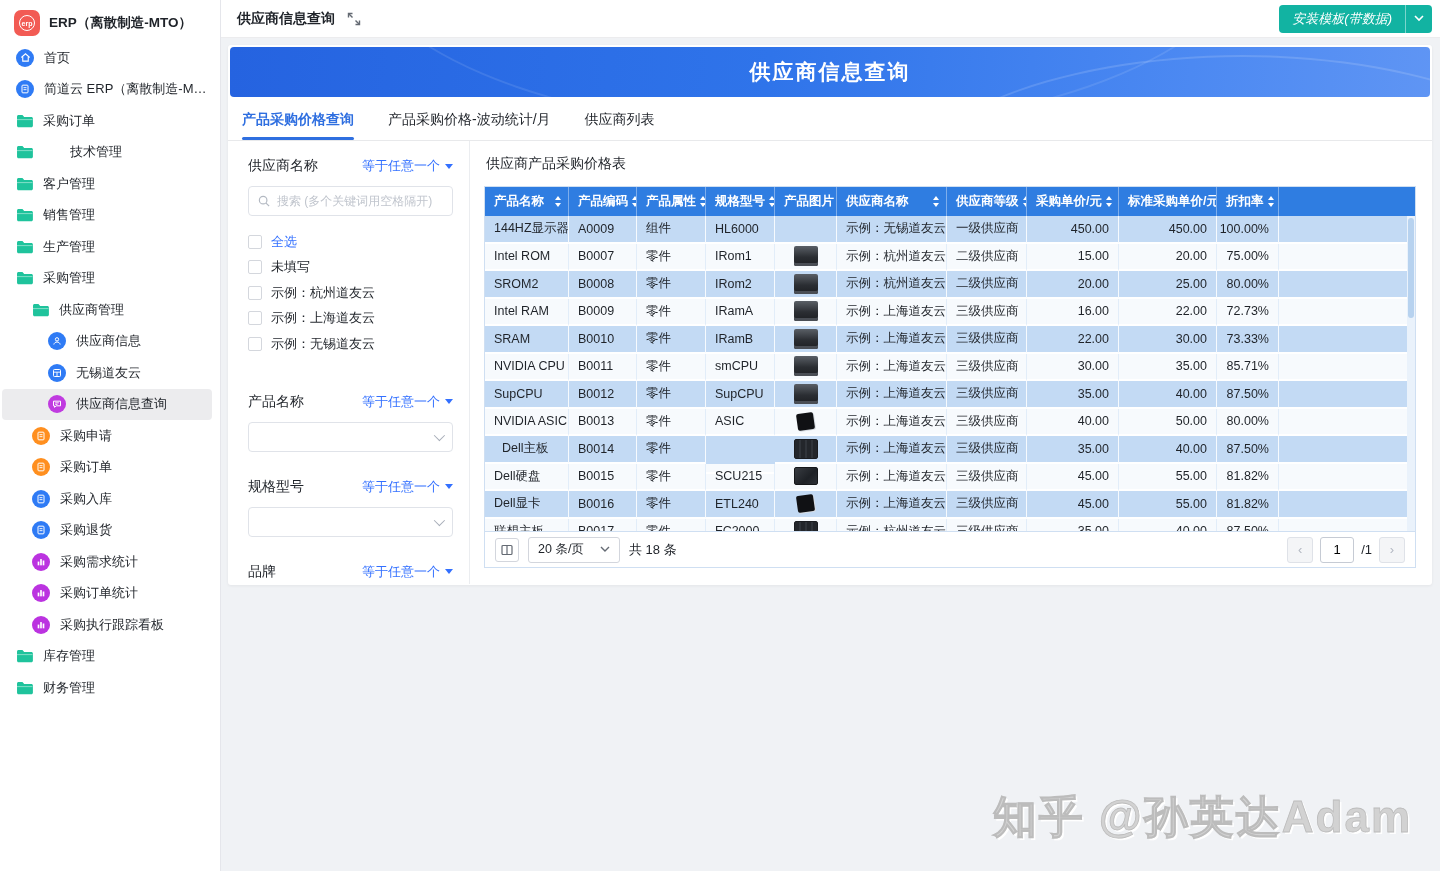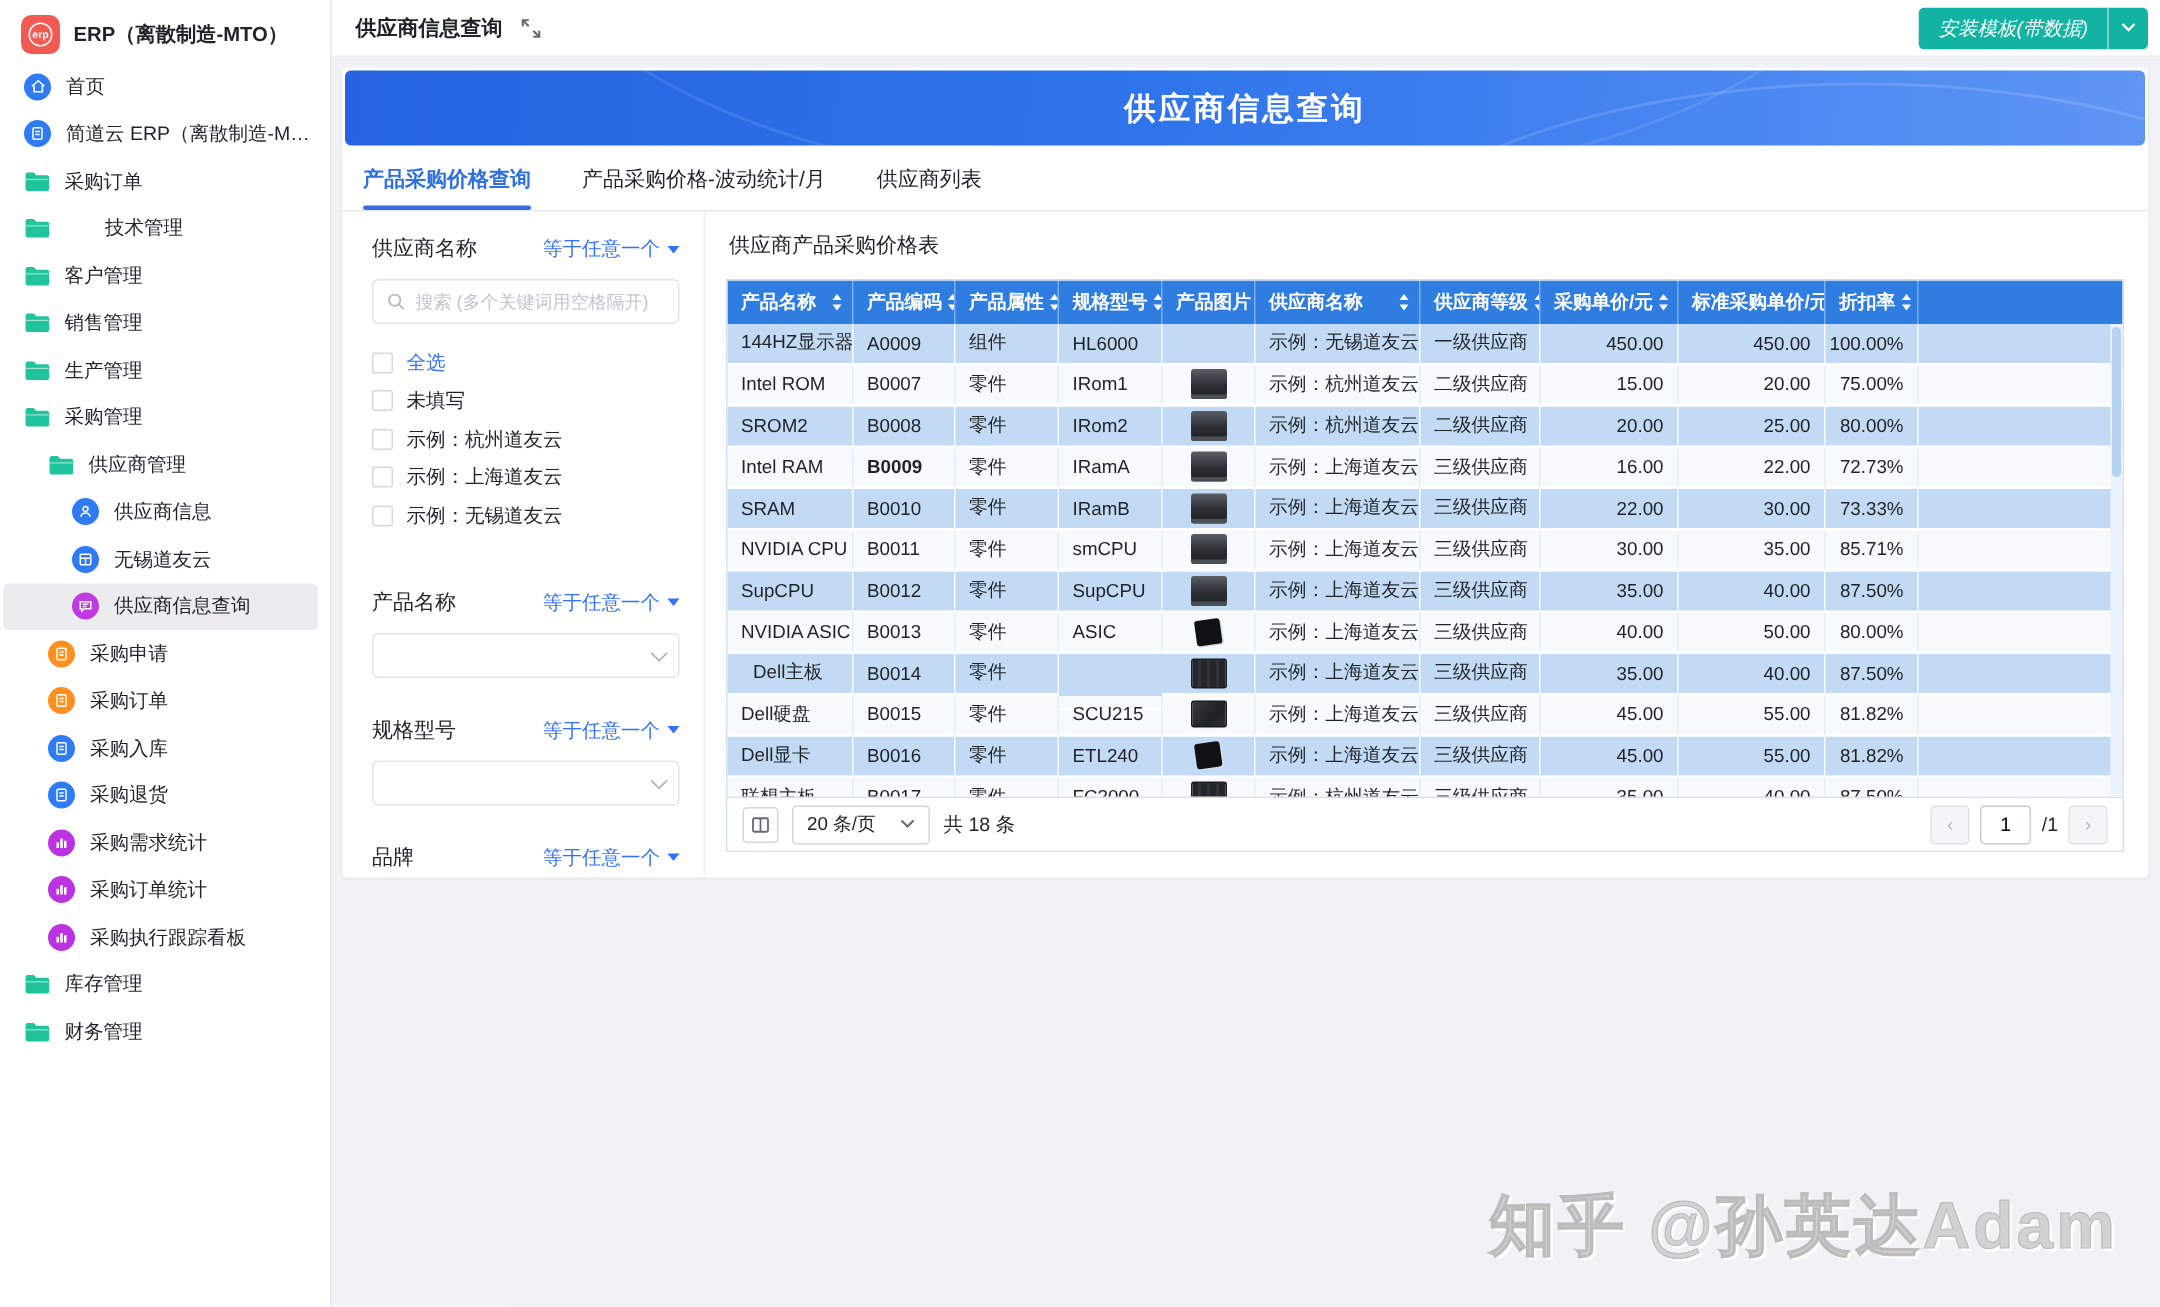--- a/index.html
+++ b/index.html
@@ -516,21 +516,21 @@
                   </div>
                   <div class="tcell" style="width: 110px;">示例：杭州道友云</div>
                   <div class="tcell" style="width: 80px;">二级供应商</div>
                   <div class="tcell num" style="width: 92px;">20.00</div>
                   <div class="tcell num" style="width: 98px;">25.00</div>
                   <div class="tcell num" style="width: 62px;">80.00%</div>
                   <div class="tcell flexfill"></div>
                 </div>
                 <div class="trow">
                   <div class="tcell" style="width: 84px;">Intel RAM</div>
-                  <div class="tcell" style="width: 68px; font-weight: bold;">B0009</div>
+                  <div class="tcell" style="width: 68px;">B0009</div>
                   <div class="tcell" style="width: 69px;">零件</div>
                   <div class="tcell" style="width: 69px;">IRamA</div>
                   <div class="tcell ctr" style="width: 62px;">
                     <span class="pimg chip"></span>
                   </div>
                   <div class="tcell" style="width: 110px;">示例：上海道友云</div>
                   <div class="tcell" style="width: 80px;">三级供应商</div>
                   <div class="tcell num" style="width: 92px;">16.00</div>
                   <div class="tcell num" style="width: 98px;">22.00</div>
                   <div class="tcell num" style="width: 62px;">72.73%</div>

